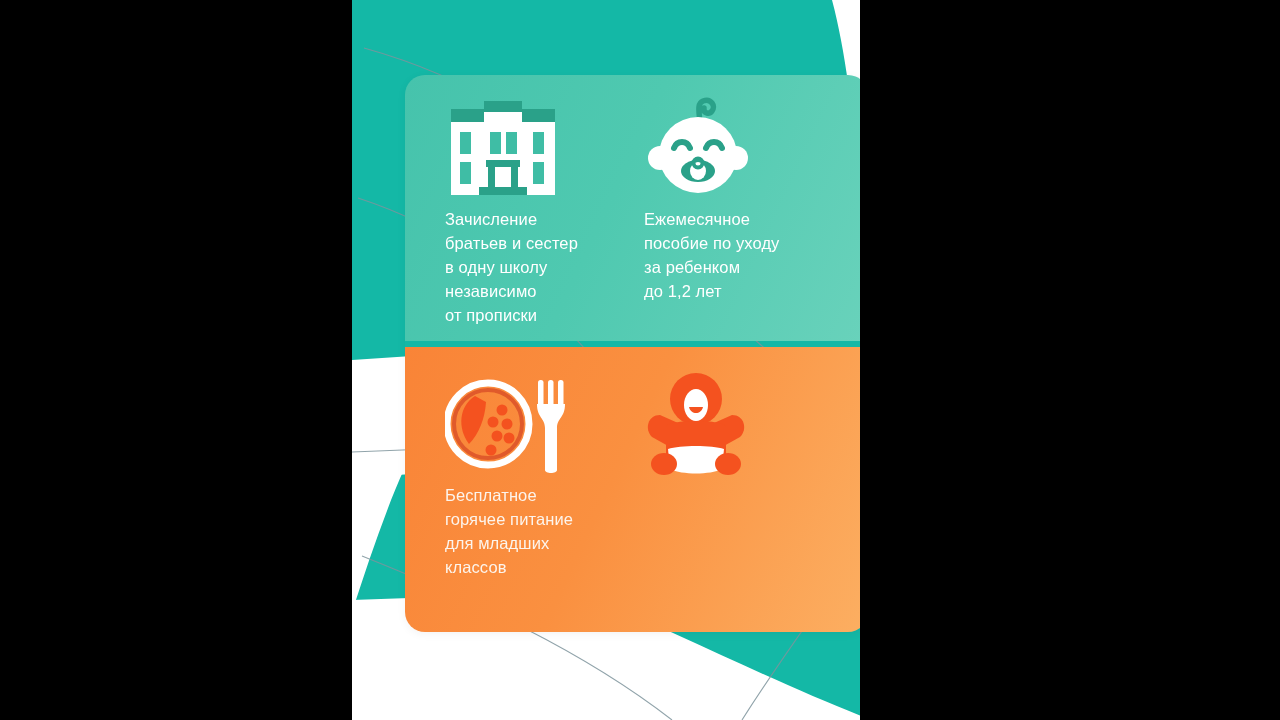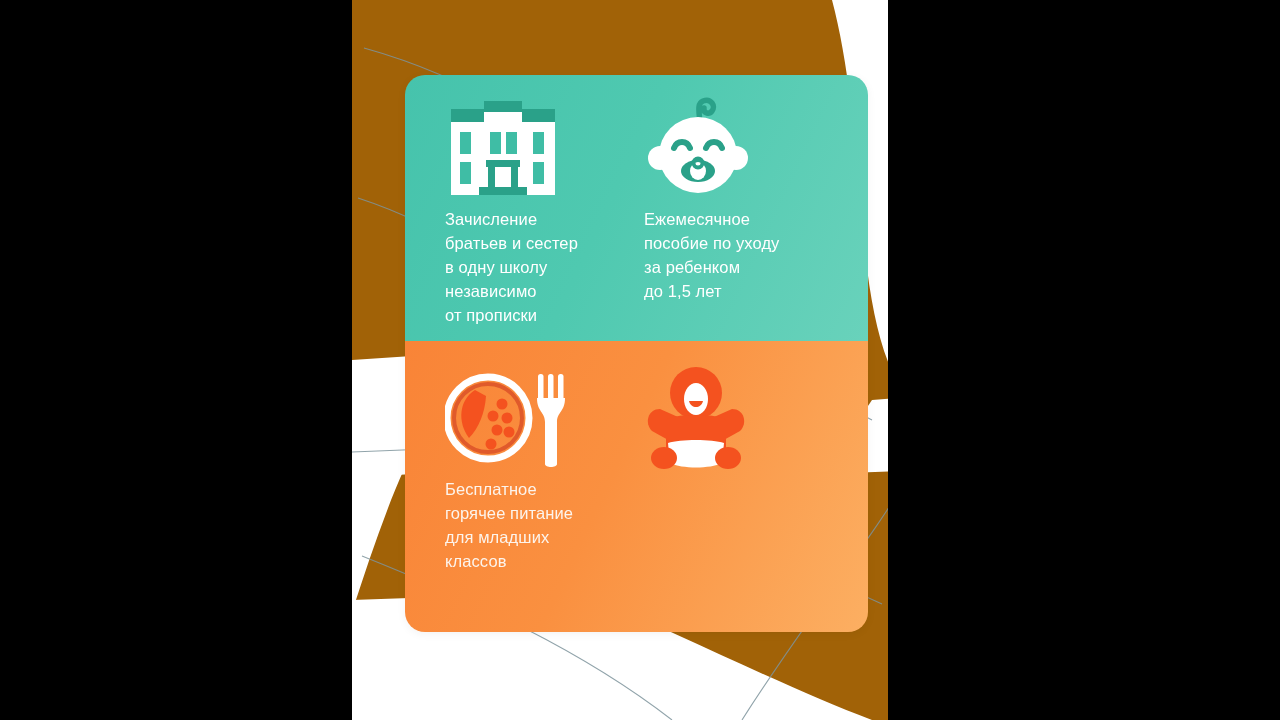--- a/index.html
+++ b/index.html
@@ -30,24 +30,23 @@
   .bar-left  { left: 0;  width: 352px; }
   .bar-right { left: 928px; width: 352px; }
 
   
   #panel {
     position: absolute;
     left: 352px;
     top: 0;
     width: 508px;
     height: 720px;
-    background: #a16207;
+    background: #14b8a6;
     overflow: hidden;
     z-index: 10;
-    padding-left: 28px;
   }
   #panel svg.bg {
     position: absolute;
     left: 0;
     top: 0;
     width: 576px;
     height: 720px;
   }
 
   
@@ -67,21 +66,21 @@
     left: 0;
     width: 100%;
     display: flex;
   }
   .half-teal {
     top: 0;
     height: 266px;  
     background: linear-gradient(115deg, #46c3ac 0%, #4fc9b0 45%, #69d2bb 100%);
   }
   .half-orange {
-    top: 266px;
+    top: 272px;
     height: 291px;
     background: linear-gradient(115deg, #f98437 0%, #fa9040 45%, #fcaf62 100%);
   }
   .cell {
     box-sizing: border-box;
     padding: 0;
   }
   .cell-left  { width: 200px; padding-left: 40px; }
   .cell-right { width: 230px; padding-left: 39px; }
 
@@ -186,21 +185,21 @@
 
               <ellipse cx="54" cy="75" rx="17" ry="11" fill="#2aa189"></ellipse>
 
               <ellipse cx="54" cy="75" rx="8" ry="9" fill="#ffffff"></ellipse>
               <circle cx="54" cy="67" r="4.5" fill="none" stroke="#2aa189" stroke-width="4"></circle>
             </svg>
           </div>
           <div class="caption">Ежемесячное
 пособие по уходу
 за ребенком
-до 1,5 лет</div>
+до 1,2 лет</div>
         </div>
       </div>
 
       <div class="half half-orange">
 
         <div class="cell cell-left">
           <div class="icon-box">
             <svg width="122" height="104" viewBox="0 0 122 104">
 
               <circle cx="43" cy="52" r="41" fill="none" stroke="#ffffff" stroke-width="7"></circle>

